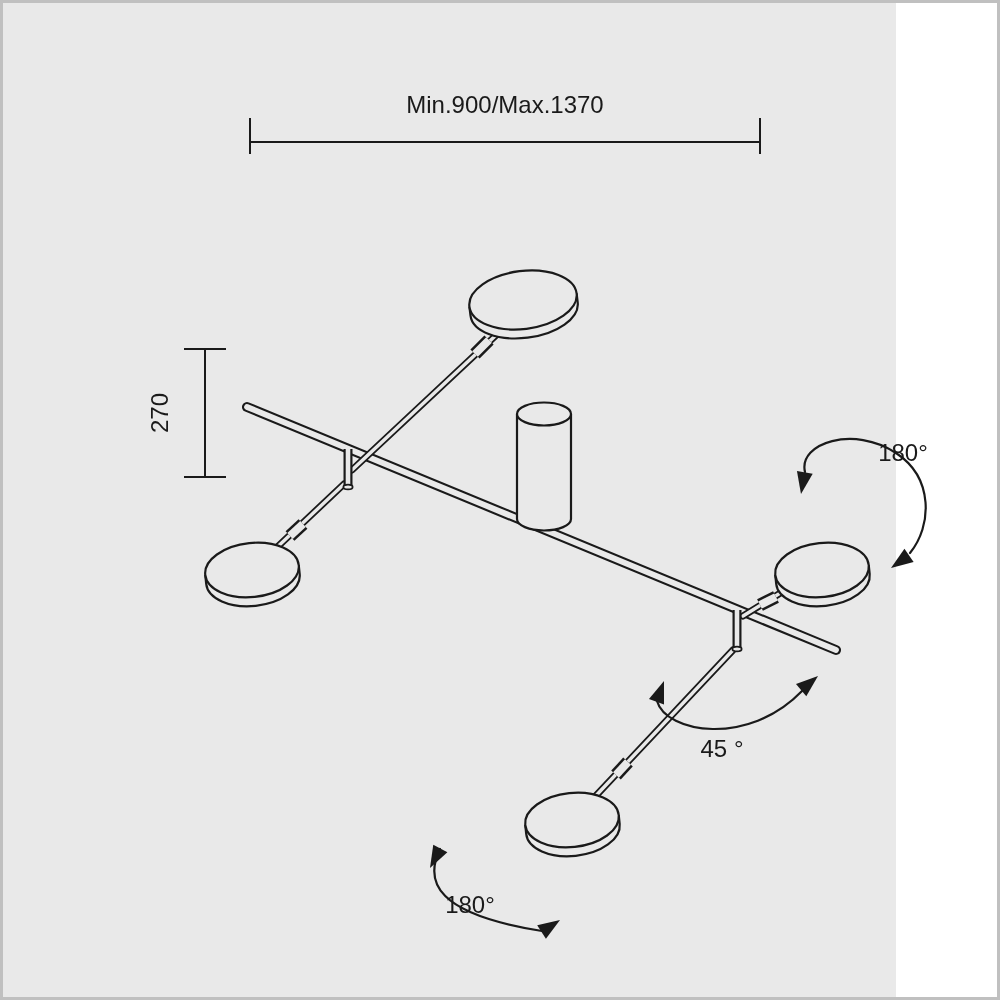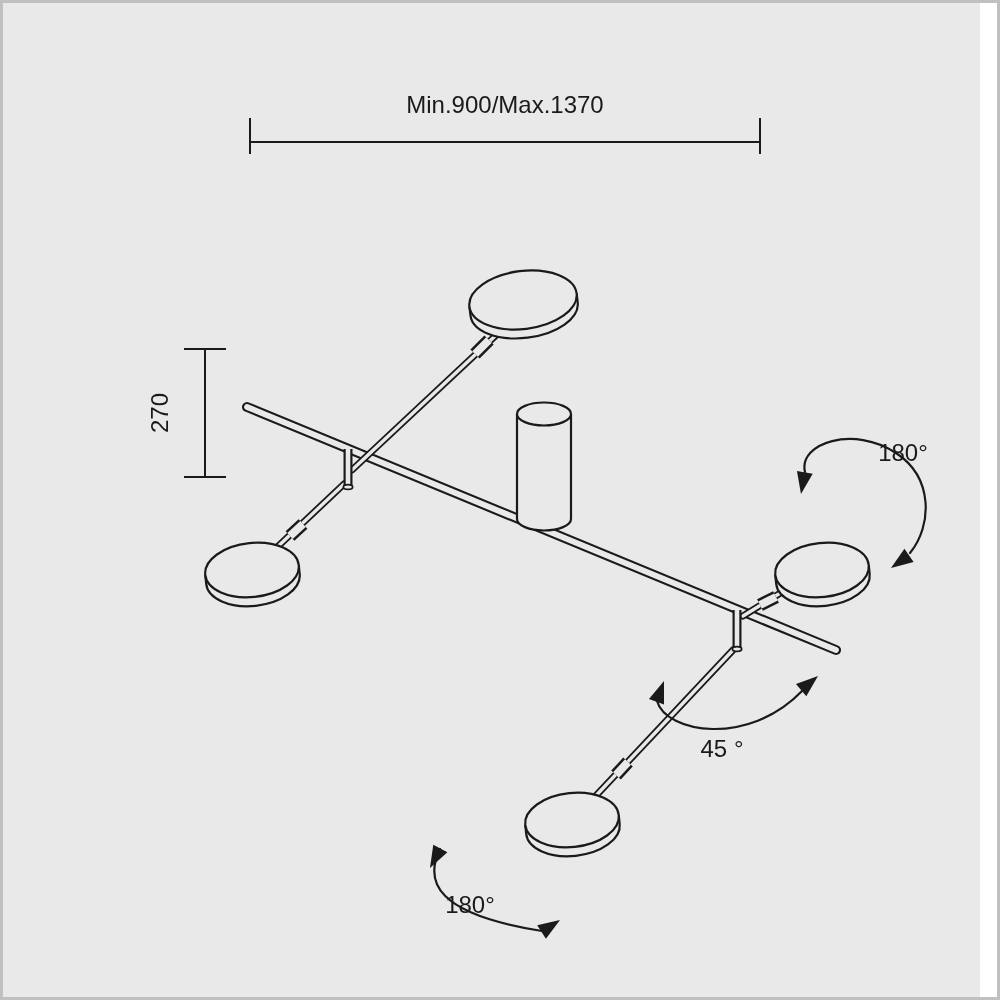--- a/index.html
+++ b/index.html
@@ -1,17 +1,17 @@
 <!DOCTYPE html>
 <html style="--background: #e9e9e9; --line: #1a1a1a; --frame: #c0c0c0;"><head>
 <meta charset="utf-8">
 <style>
   html,body { margin:0; padding:0; }
   .canvas {
-    width:980px; height:1000px;
+    width:896px; height:1000px;
     background: var(--background, #e9e9e9);
     position:relative;
     font-family:"Liberation Sans", sans-serif;
   }
   svg { display:block; }
   .frame  { fill:none; stroke: var(--frame,#c0c0c0); stroke-width:3; }
   .dim    { stroke: var(--line,#1a1a1a); stroke-width:2; fill:none; }
   .ln     { stroke: var(--line,#1a1a1a); stroke-width:2.2; fill:none; stroke-linecap:round; stroke-linejoin:round; }
   .fillpt { fill: var(--background,#e9e9e9); stroke: var(--line,#1a1a1a); stroke-width:2.2; stroke-linejoin:round; }
   .rail-o { stroke: var(--line,#1a1a1a); stroke-width:10;  stroke-linecap:round; fill:none; }

